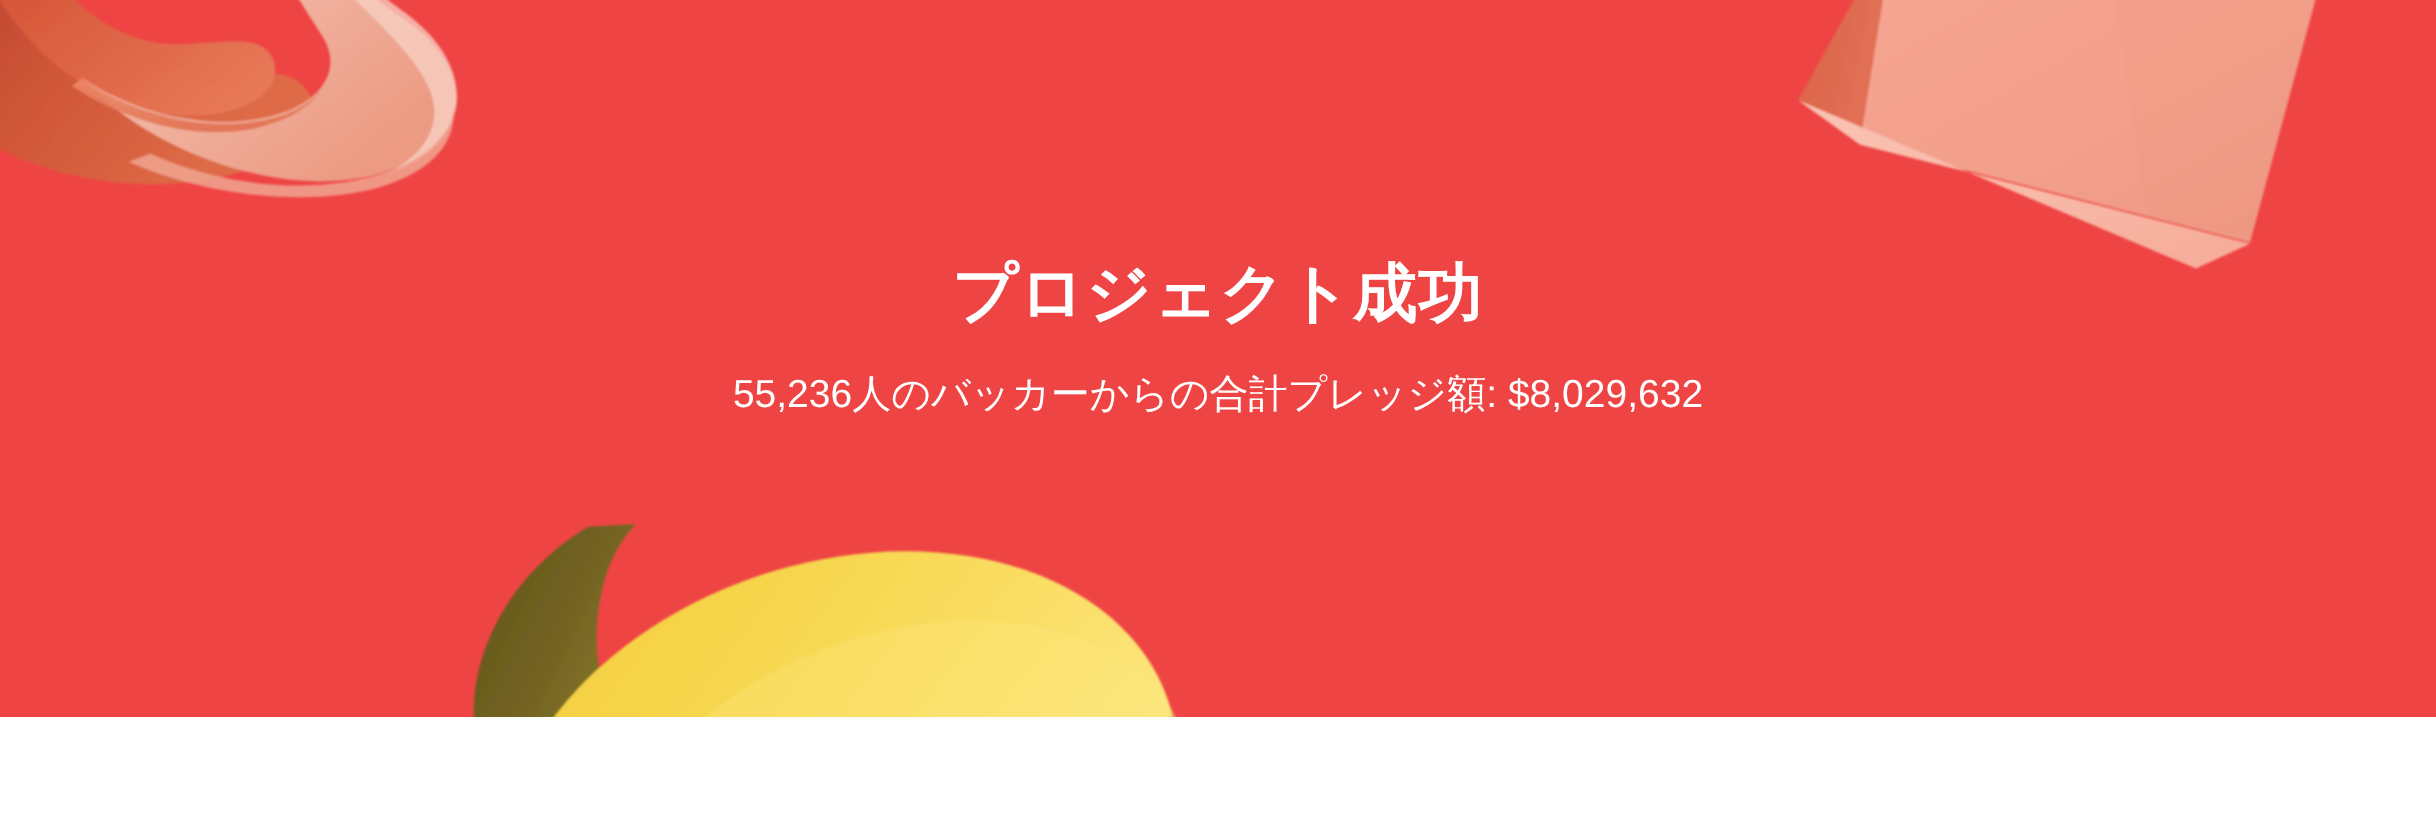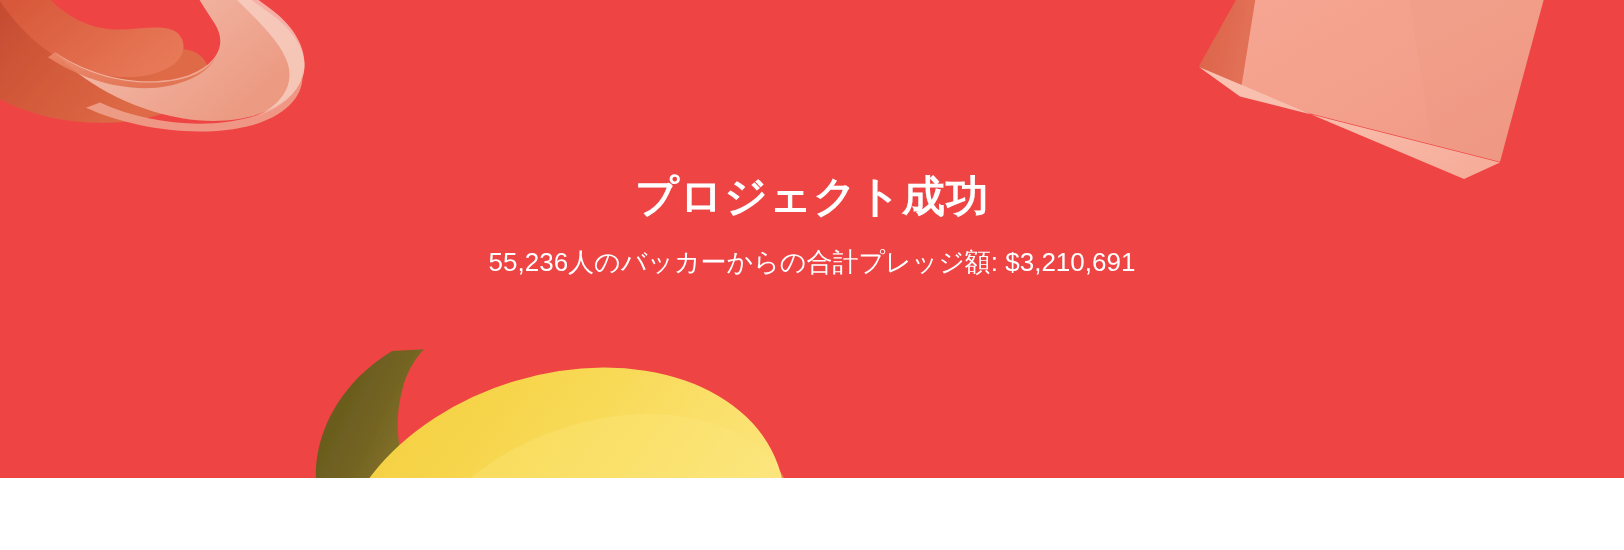--- a/index.html
+++ b/index.html
@@ -232,16 +232,16 @@
                C 406 430, 414 414, 424 402 Z" fill="url(#gradDiscShadow)"></path>
 
       <ellipse cx="560" cy="620" rx="235" ry="185" transform="rotate(-28 560 620)" fill="url(#gradDiscFace)"></ellipse>
 
       <ellipse cx="600" cy="640" rx="205" ry="150" transform="rotate(-28 600 640)" fill="#fce97f" opacity="0.35"></ellipse>
     </g>
   </svg>
 
   <div class="content">
     <h1 class="title">プロジェクト成功</h1>
-    <p class="subtitle">55,236人のバッカーからの合計プレッジ額: $3,210,691</p>
+    <p class="subtitle">55,236人のバッカーからの合計プレッジ額: $8,029,632</p>
   </div>
 
 </div>
 
 </body></html>

